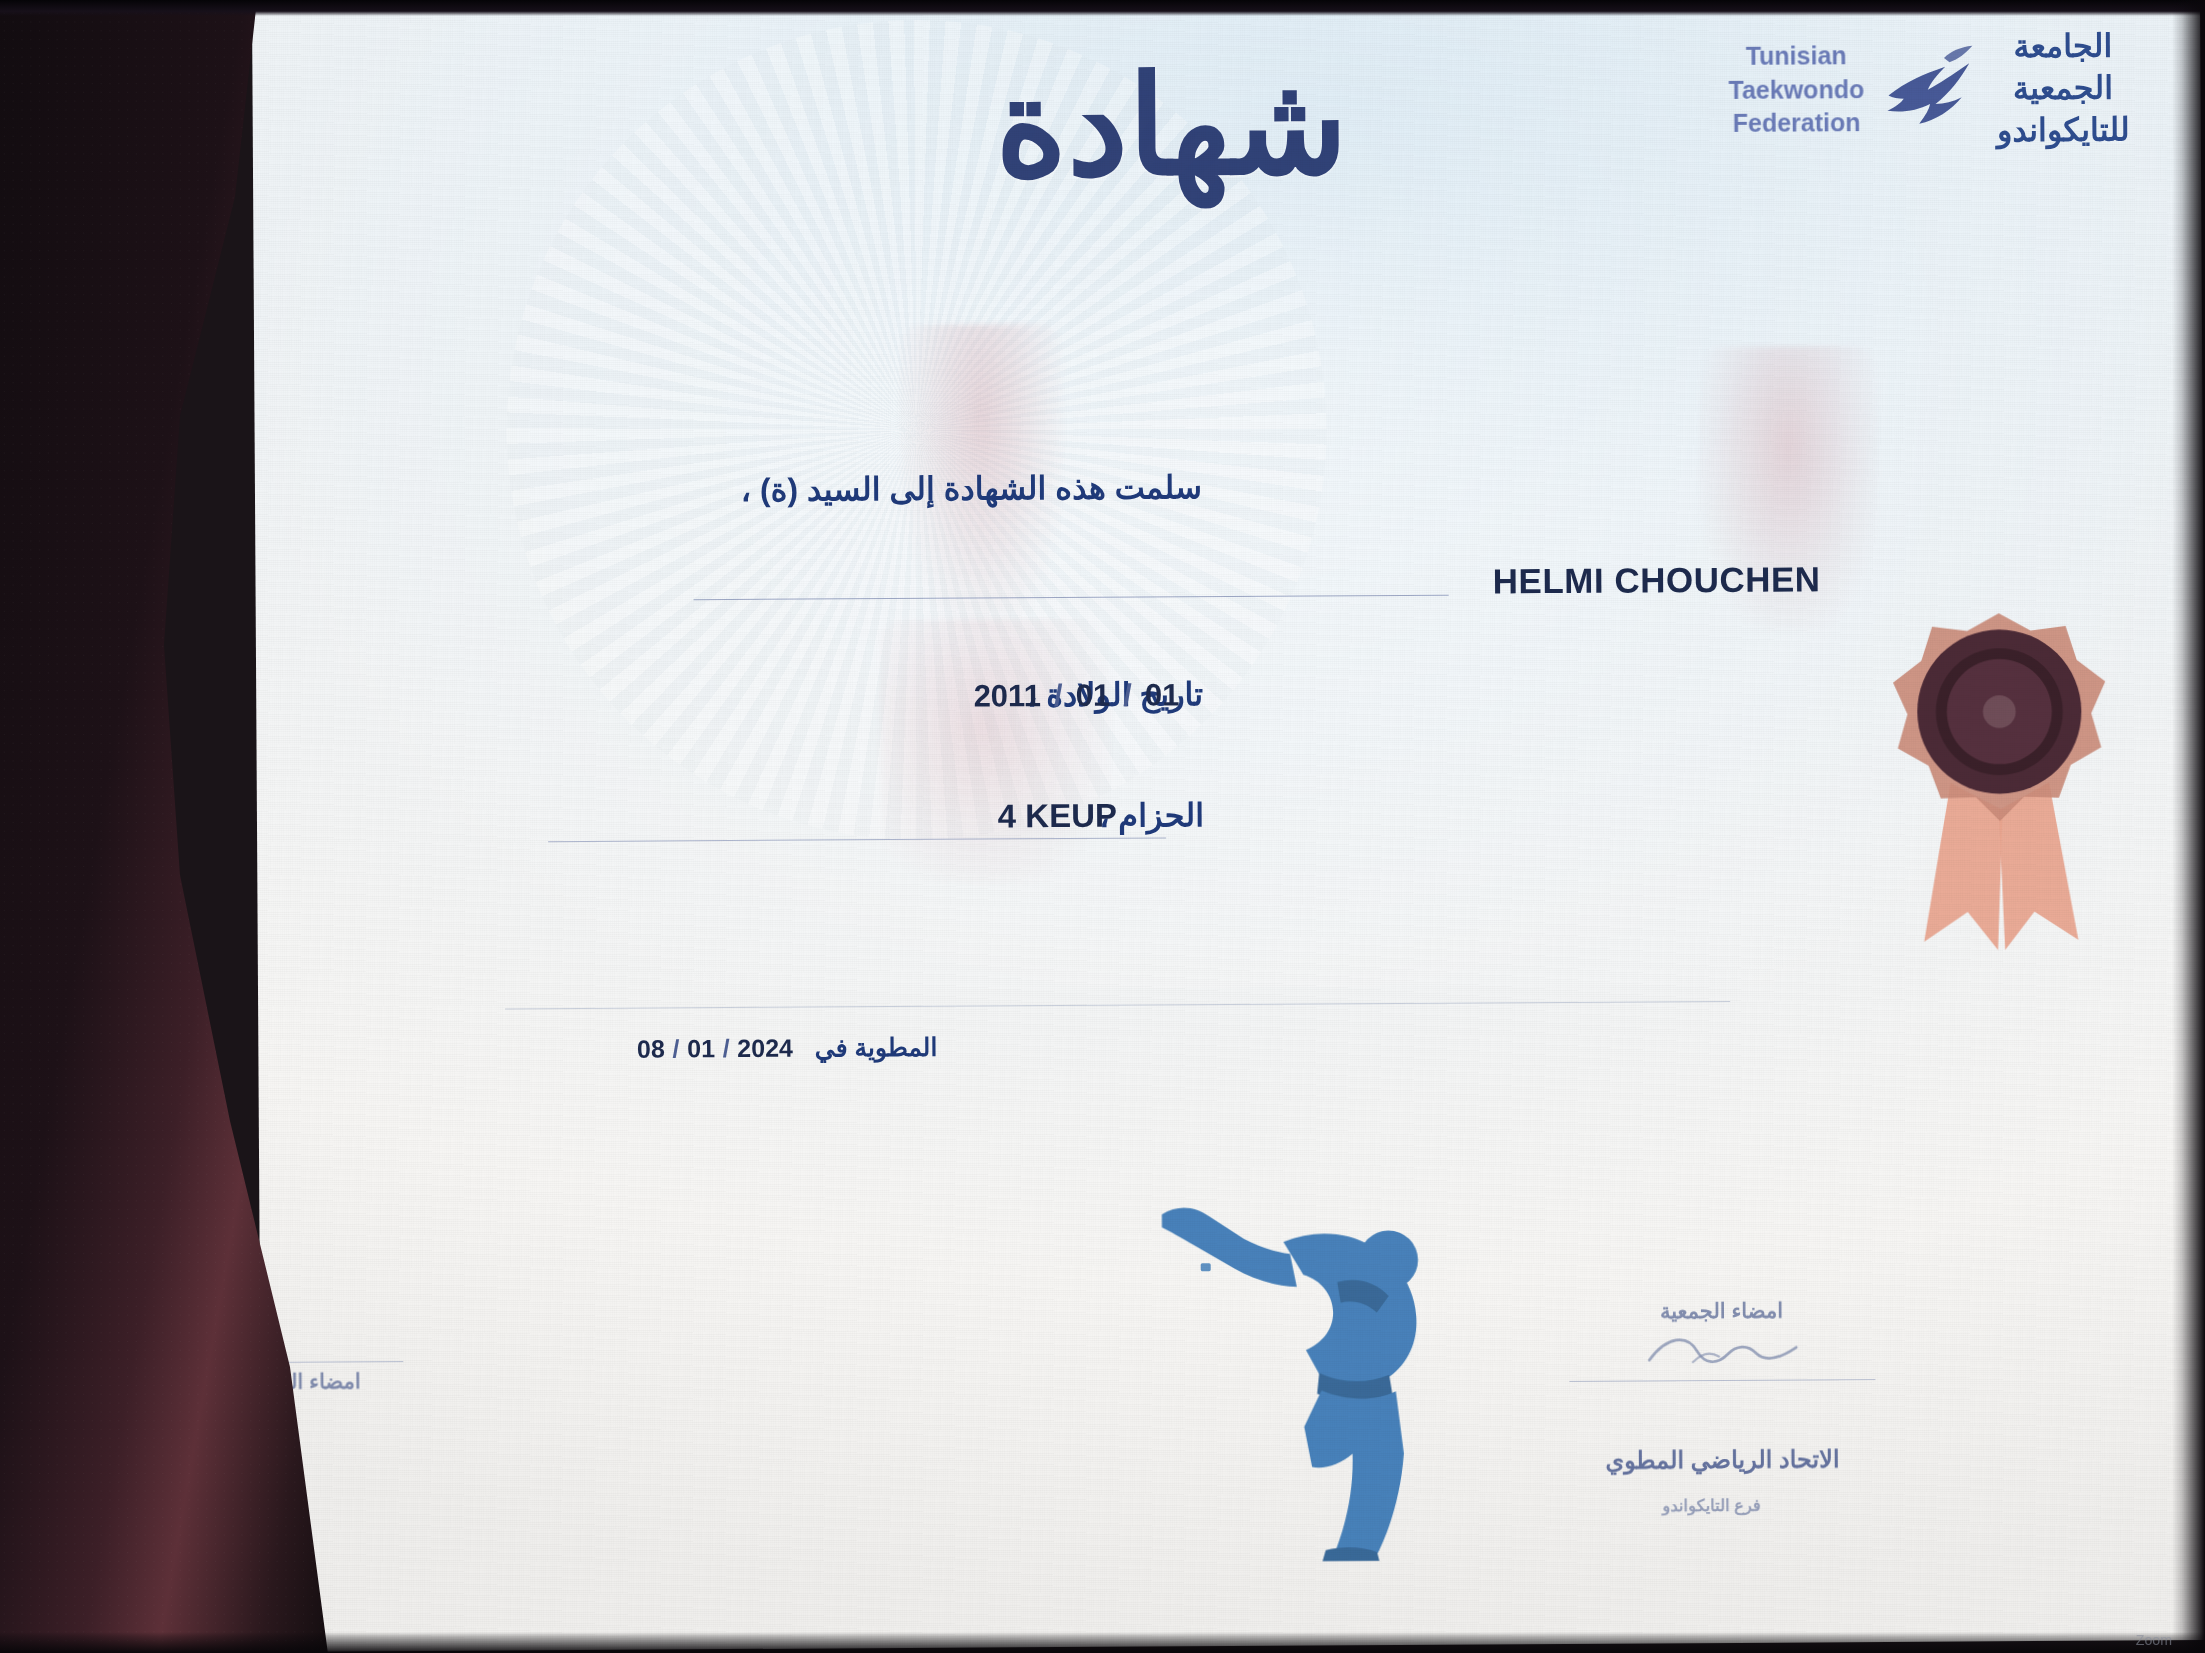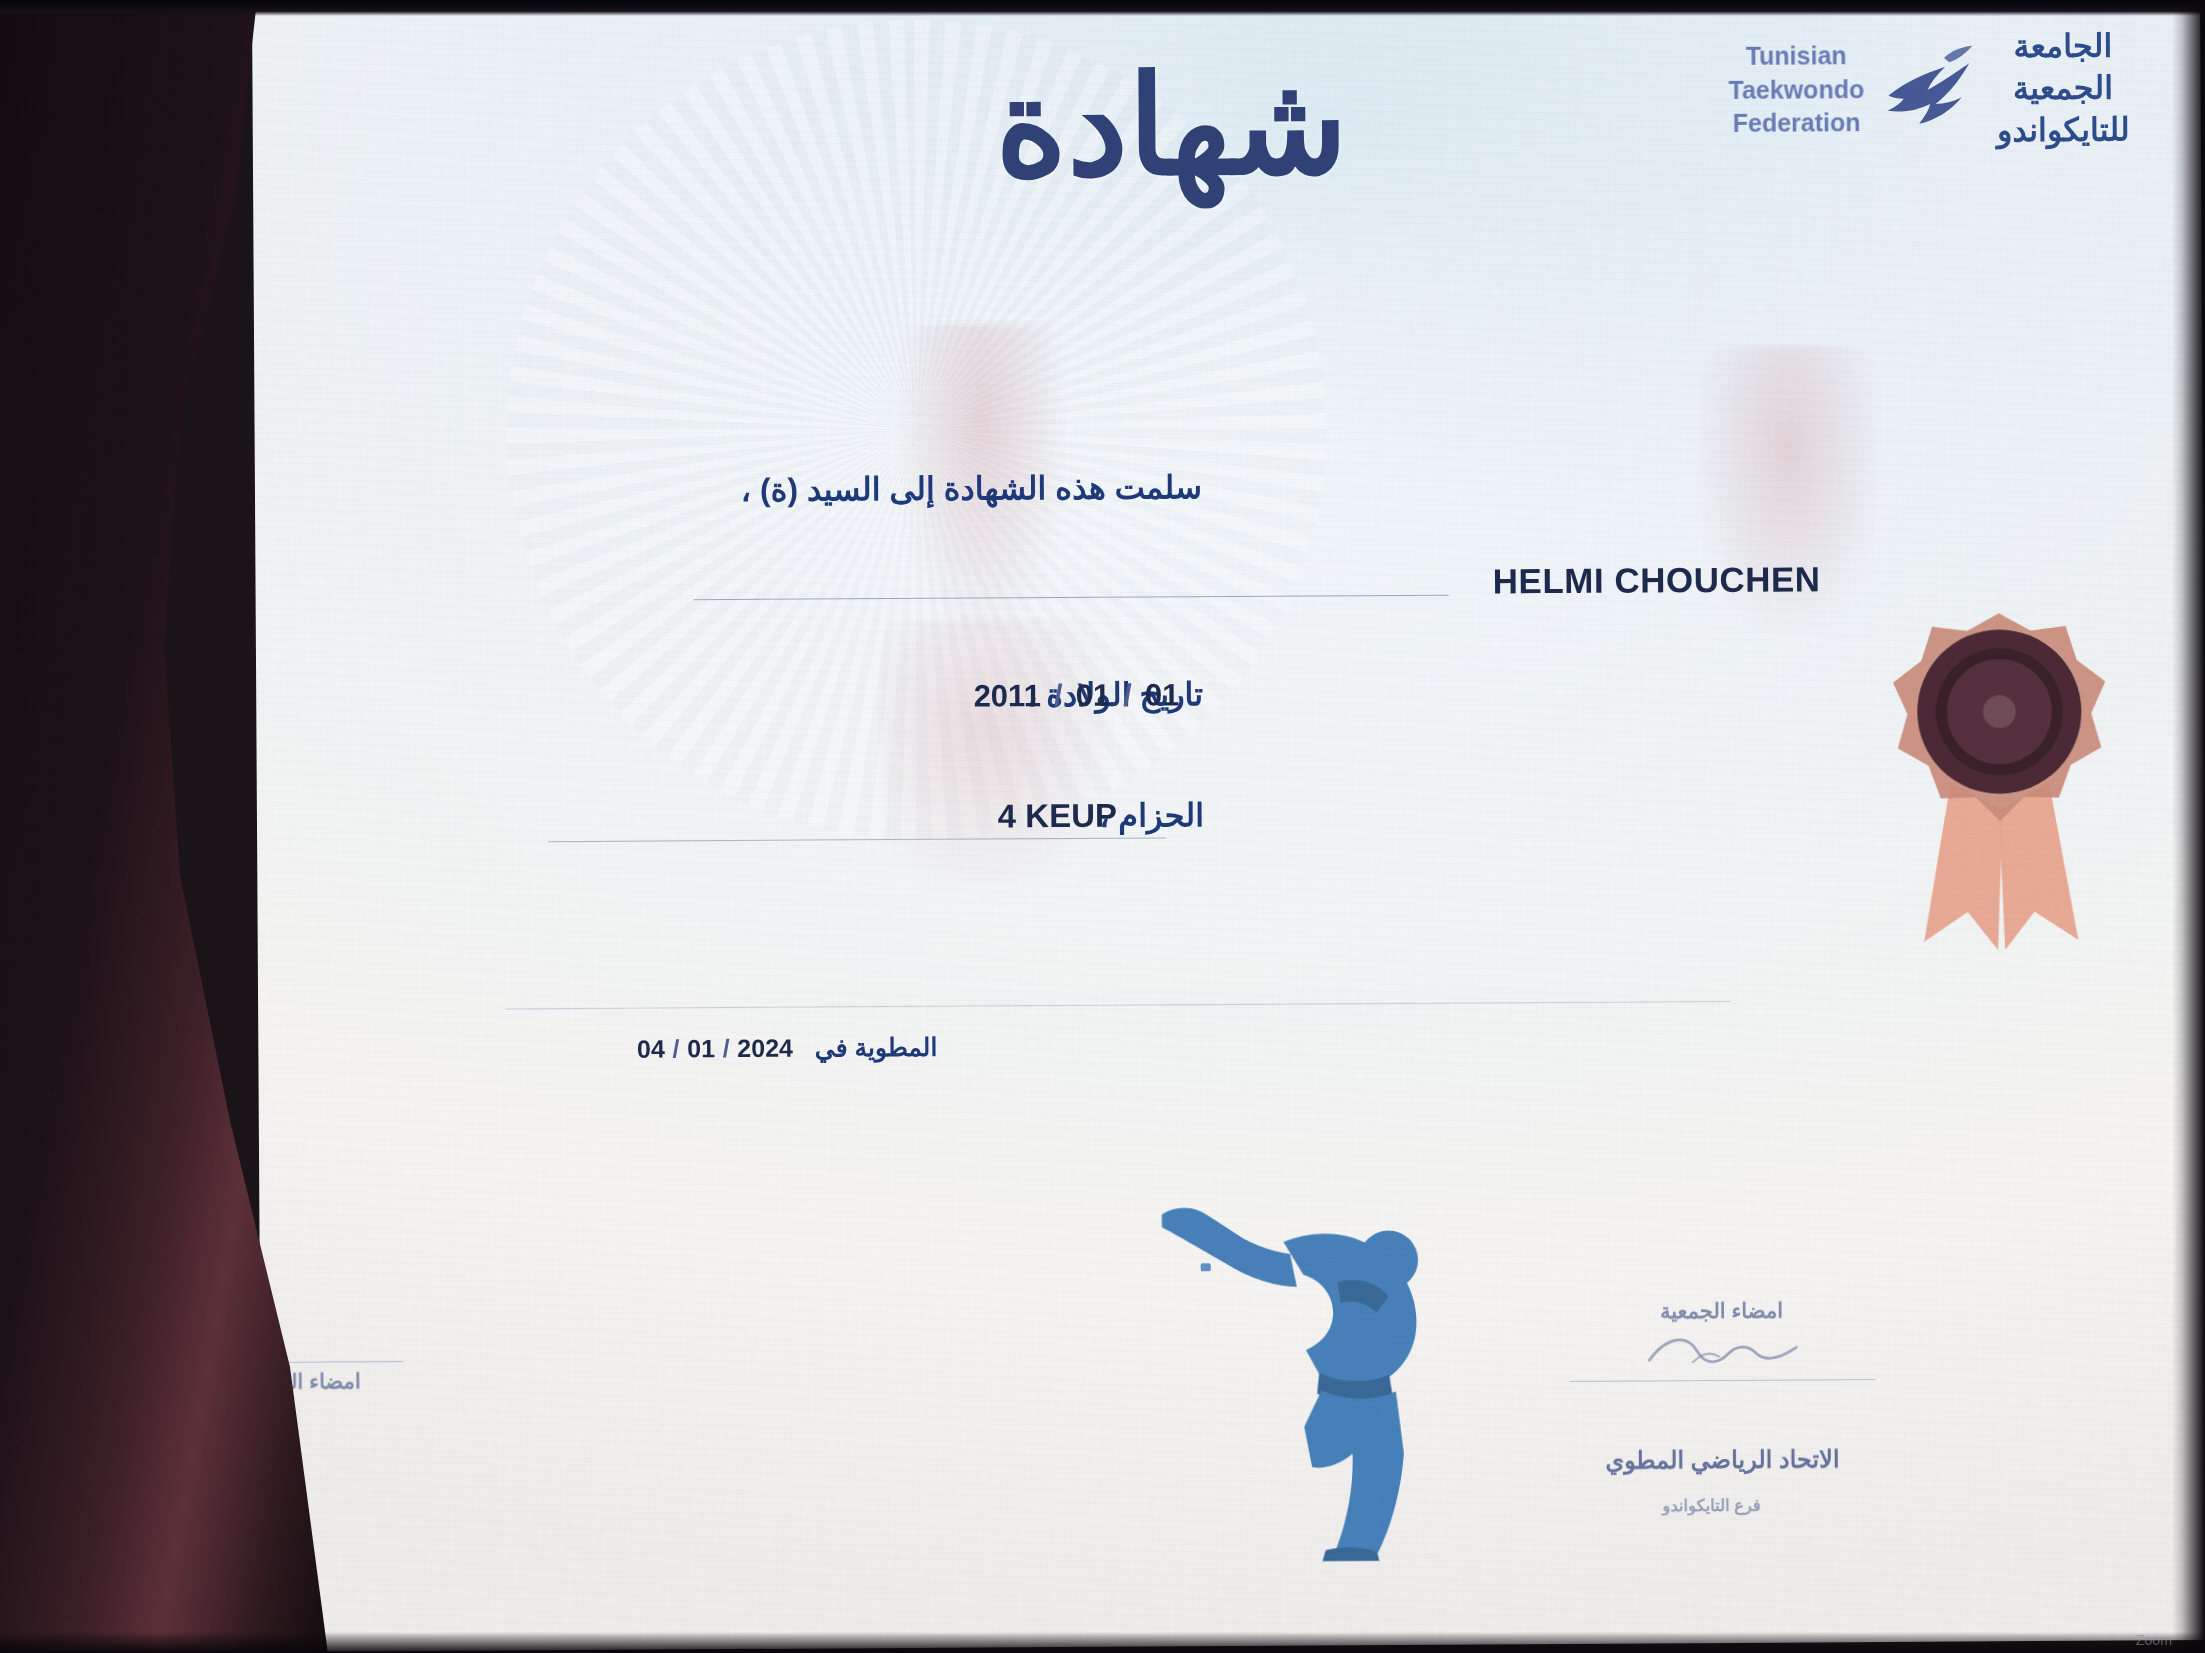--- a/index.html
+++ b/index.html
@@ -415,21 +415,21 @@
     <div class="belt-value">4 KEUP</div>
 
     <div class="mid-rule"></div>
 
     <div class="row-issued">
       <span class="lbl">المطوية   في</span>
       <span class="num">2024</span>
       <span class="sep">/</span>
       <span class="num">01</span>
       <span class="sep">/</span>
-      <span class="num">04</span>
+      <span class="num">08</span>
     </div>
 
     <div class="rosette">
       <svg viewBox="0 0 420 640" width="230" height="350" aria-hidden="true">
         <g>
           <path d="M120 330 L70 620 L150 566 L205 636 L215 380 Z" fill="#e8a48e" opacity="0.92"></path>
           <path d="M300 330 L352 618 L272 566 L218 636 L208 380 Z" fill="#e8a48e" opacity="0.92"></path>
           <polygon points="210,20 268,52 332,44 352,106 404,146 378,204 396,266 340,298 318,358 254,356 210,400 166,356 102,358 80,298 24,266 42,204 16,146 68,106 88,44 152,52" fill="#ca8b79" opacity="0.9"></polygon>
           <circle cx="210" cy="200" r="150" fill="#4b2a36"></circle>
           <circle cx="210" cy="200" r="116" fill="#3a2029"></circle>

